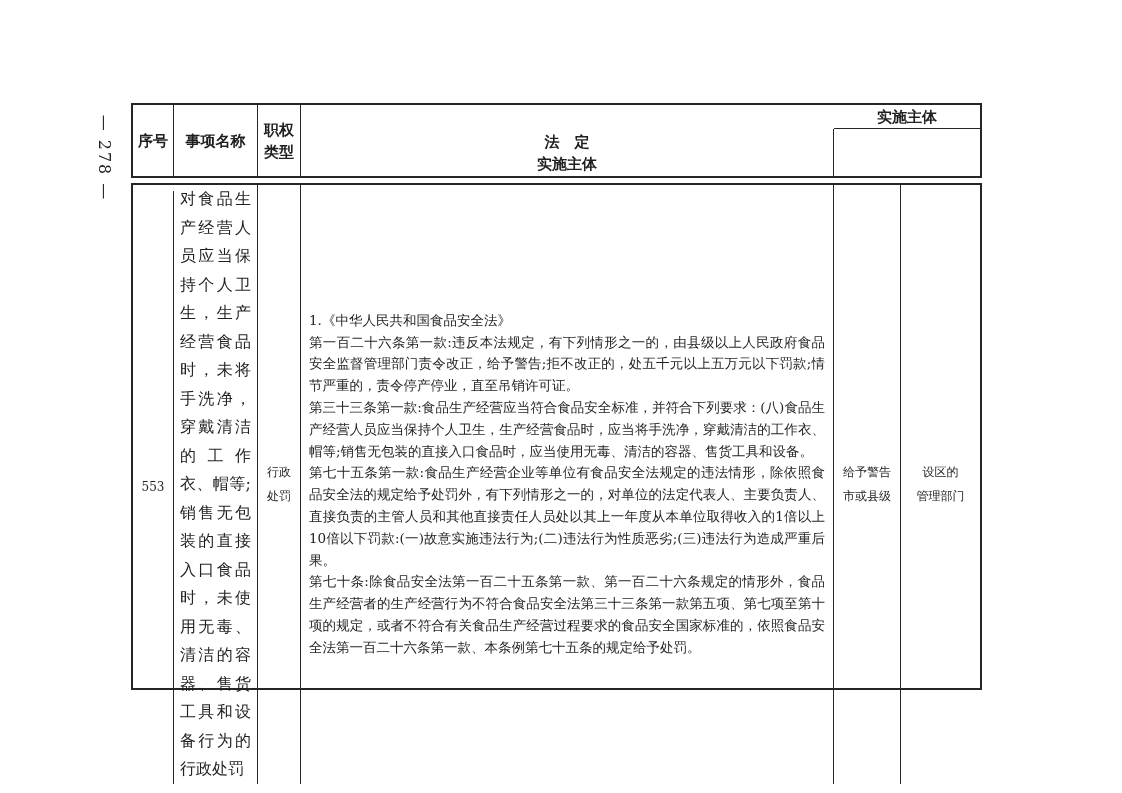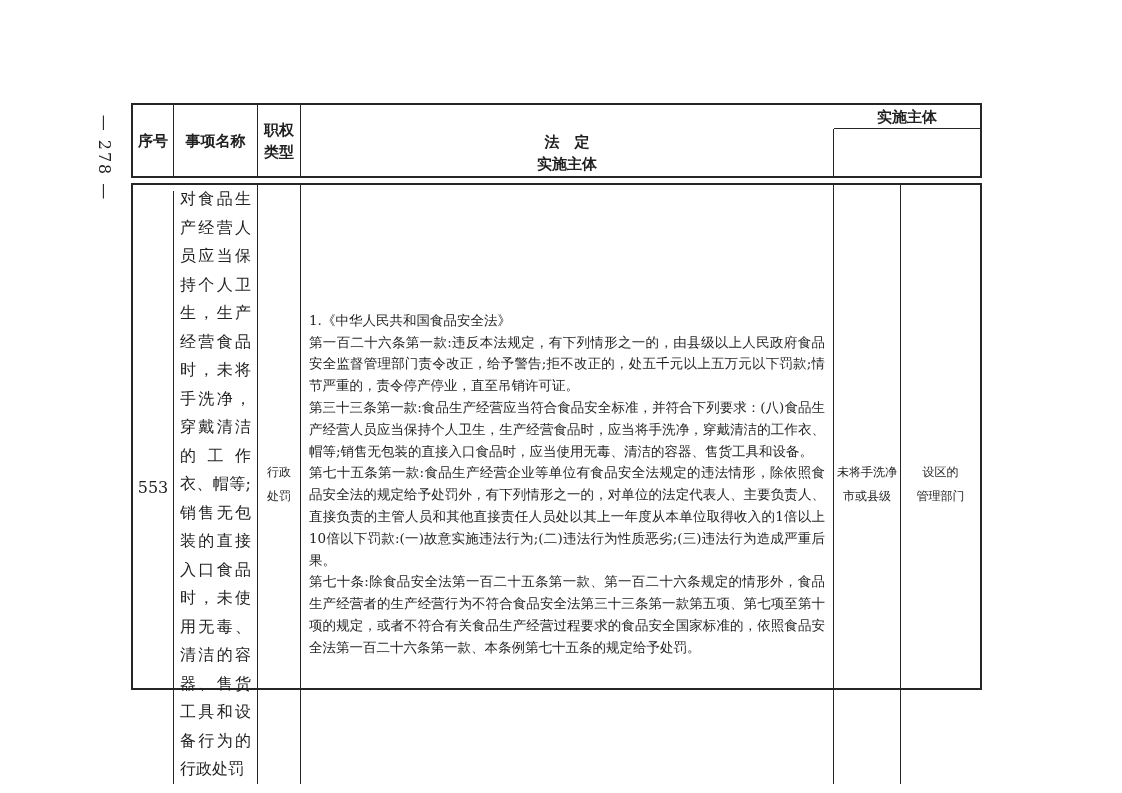--- a/index.html
+++ b/index.html
@@ -54,21 +54,21 @@
     margin-top:5px;
     border:2px solid #262626;
   }
   .td {
     display:flex; flex-direction:column;
     align-items:center; justify-content:center;
     text-align:center;
     border-right:1px solid #262626;
   }
   .td.no-right { border-right:none;align-items:center; }
-  .td-serial { font-size:16px;margin-top:6px; }
+  .td-serial { font-size:12px;margin-top:6px; }
   .td-item-name { align-items:stretch; }
   .item-name-text {
     width:100%;
     padding:0 6px;
     font-size:16px;
     line-height:28.5px;
     text-align:justify;
   }
   .td-power-type div, .td-legal div, .td-level div {
     font-size:12px;
@@ -119,21 +119,21 @@
         <div>处罚</div>
       </div>
       <div class="td td-basis">
           <div class="para">1.《中华人民共和国食品安全法》</div>
           <div class="para">第一百二十六条第一款:违反本法规定，有下列情形之一的，由县级以上人民政府食品安全监督管理部门责令改正，给予警告;拒不改正的，处五千元以上五万元以下罚款;情节严重的，责令停产停业，直至吊销许可证。</div>
           <div class="para">第三十三条第一款:食品生产经营应当符合食品安全标准，并符合下列要求：(八)食品生产经营人员应当保持个人卫生，生产经营食品时，应当将手洗净，穿戴清洁的工作衣、帽等;销售无包装的直接入口食品时，应当使用无毒、清洁的容器、售货工具和设备。</div>
           <div class="para">第七十五条第一款:食品生产经营企业等单位有食品安全法规定的违法情形，除依照食品安全法的规定给予处罚外，有下列情形之一的，对单位的法定代表人、主要负责人、直接负责的主管人员和其他直接责任人员处以其上一年度从本单位取得收入的1倍以上10倍以下罚款:(一)故意实施违法行为;(二)违法行为性质恶劣;(三)违法行为造成严重后果。</div>
           <div class="para">第七十条:除食品安全法第一百二十五条第一款、第一百二十六条规定的情形外，食品生产经营者的生产经营行为不符合食品安全法第三十三条第一款第五项、第七项至第十项的规定，或者不符合有关食品生产经营过程要求的食品安全国家标准的，依照食品安全法第一百二十六条第一款、本条例第七十五条的规定给予处罚。</div>
         </div>
       <div class="td td-legal">
-        <div>未将手洗净</div>
+        <div>给予警告</div>
         <div>市或县级</div>
       </div>
       <div class="td td-level no-right">
         <div>设区的</div>
         <div>管理部门</div>
       </div>
     </div>
 
   </div>
 </div>

